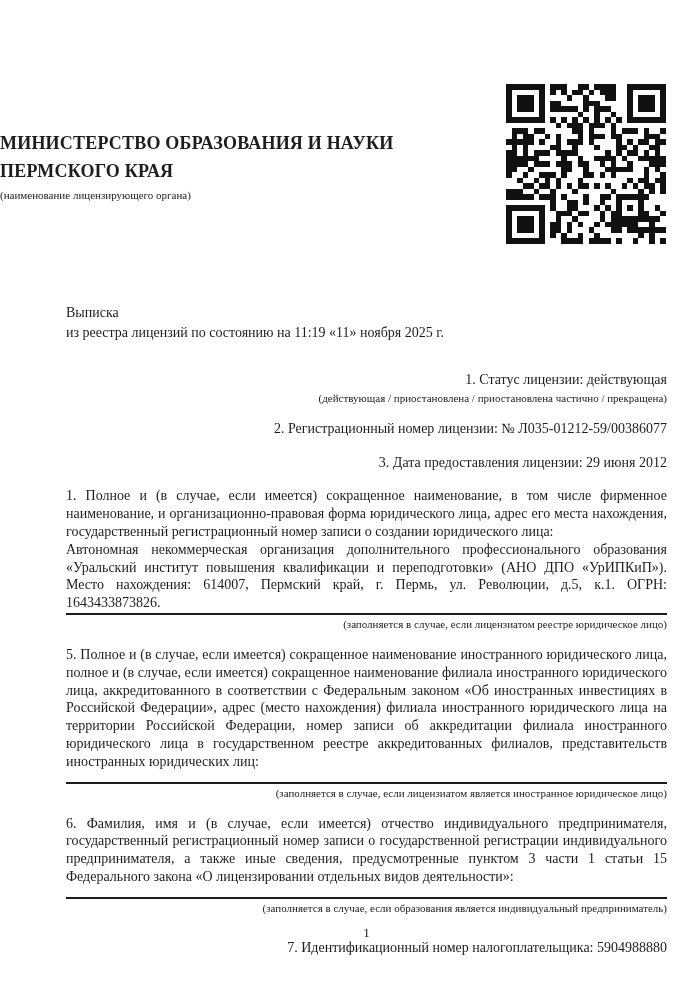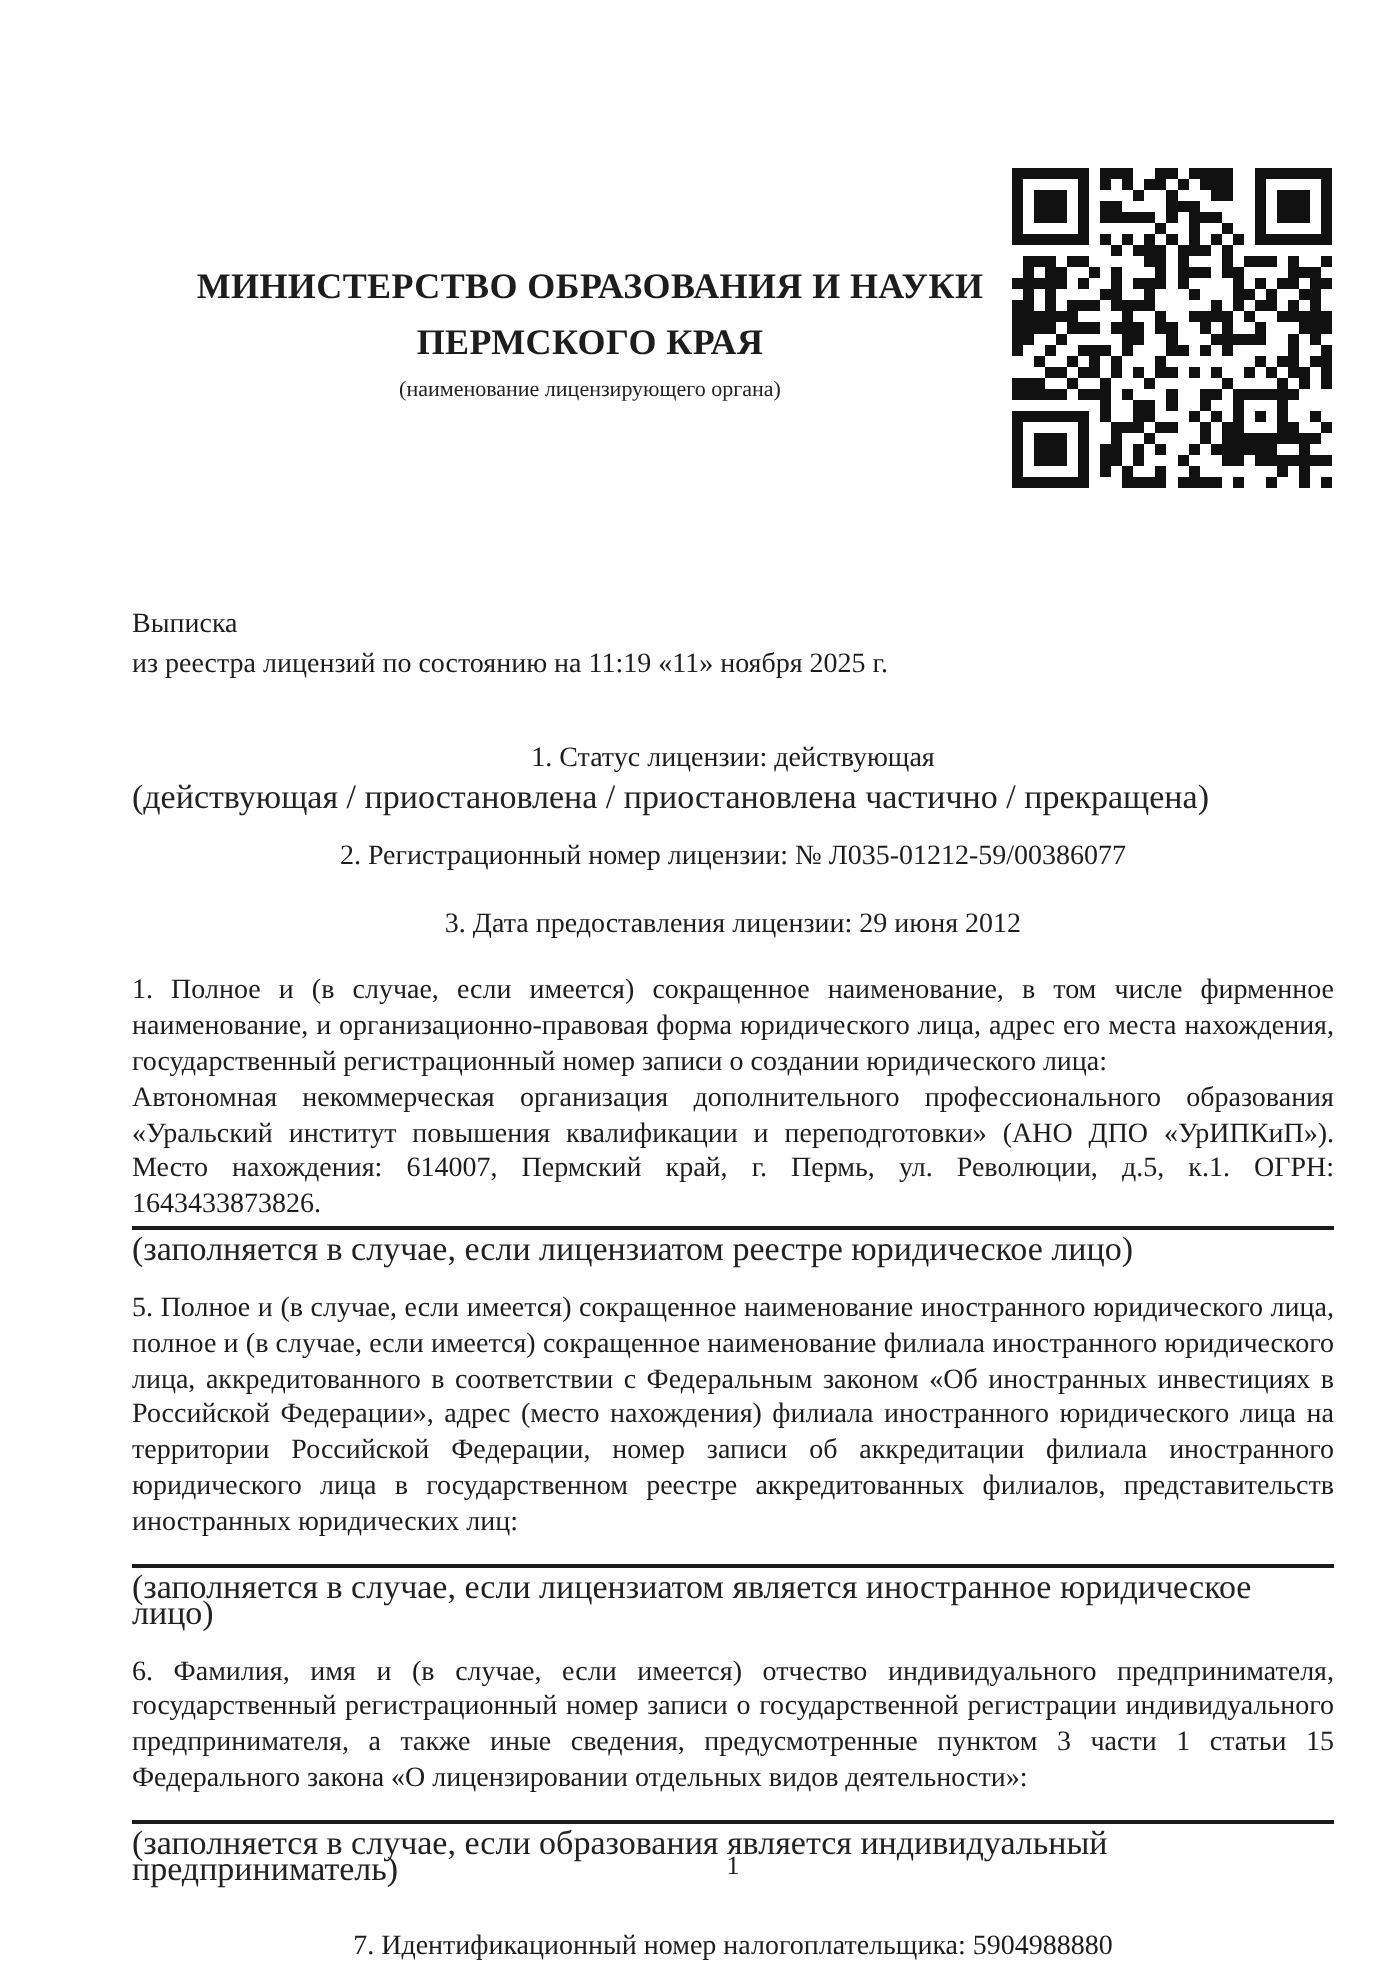--- a/index.html
+++ b/index.html
@@ -8,41 +8,40 @@
     width:700px;height:989px;
     background:#ffffff;
     font-family:"Liberation Serif","DejaVu Serif",serif;
     color:#1d1d1d;
     overflow:hidden;
   }
   
   .header-section{position:relative;height:245px;}
   .org-block{
     position:absolute;left:0;top:129px;width:552px;
-    text-align:center;
-    padding-left:19px;
+    text-align:left;
   }
   .org-name{font-size:18px;font-weight:bold;line-height:28px;letter-spacing:.2px;}
   .org-caption{font-size:11px;line-height:14px;margin-top:3px;color:#222;}
   .qr{
     position:absolute;left:506px;top:84px;width:160px;height:160px;
   }
   .qr svg{width:100%;height:100%;display:block;}
   
   .title-block{margin:58px 33px 0 66px;font-size:14px;line-height:20px;}
   
   .items{margin:28px 33px 0 66px;font-size:14px;line-height:17.8px;}
   .item{margin-bottom:15px;}
   .item.simple{margin-bottom:16px;}
   .item-text{text-align:justify;}
-  .item-text.single{text-align:center;}
+  .item-text.single{text-align:right;}
   .item-value{text-align:justify;}
   .blank-line{height:10px;}
   .rule{border-bottom:2px solid #1c1c1c;height:1px;}
-  .footnote{text-align:left;font-size:17px;line-height:13px;margin-top:3px;color:#222;}
+  .footnote{text-align:right;font-size:11px;line-height:13px;margin-top:3px;color:#222;}
   .mb-large{margin-bottom:24px;}
   .page-number{
     position:absolute;left:66px;top:925px;width:601px;
     text-align:center;font-size:13px;
   }
 </style>
 </head>
 <body>
 
 <div class="page">

